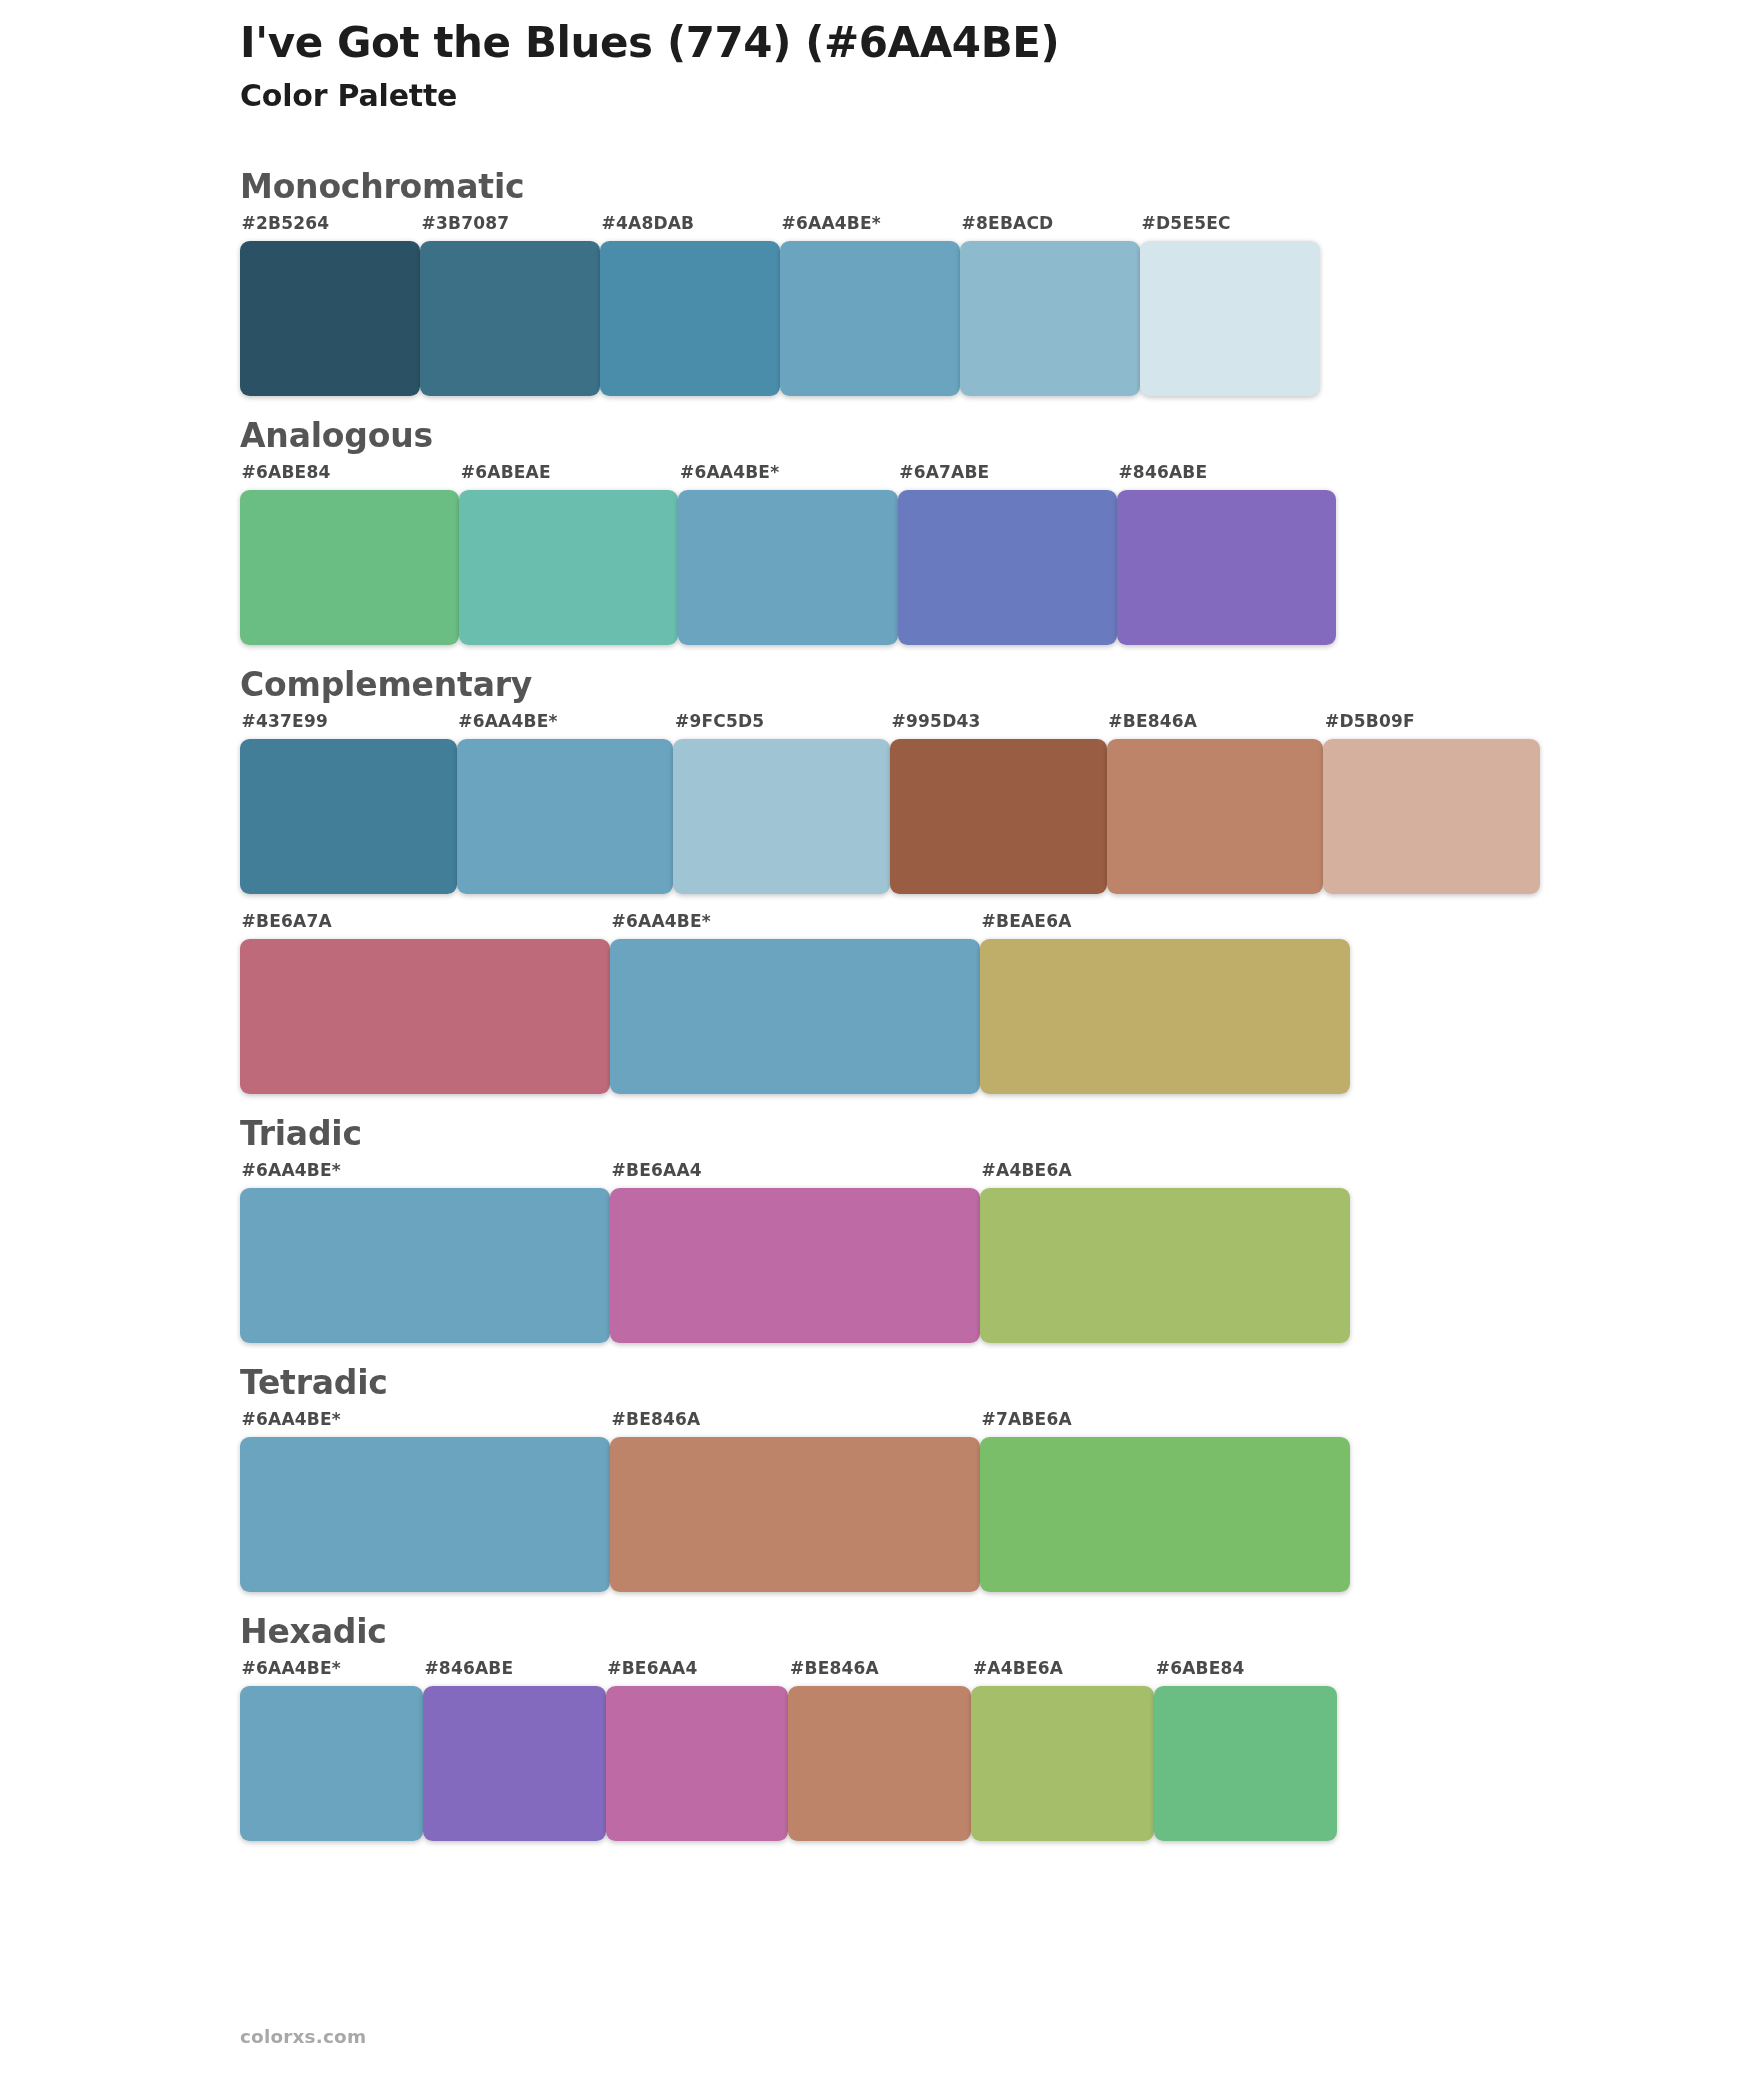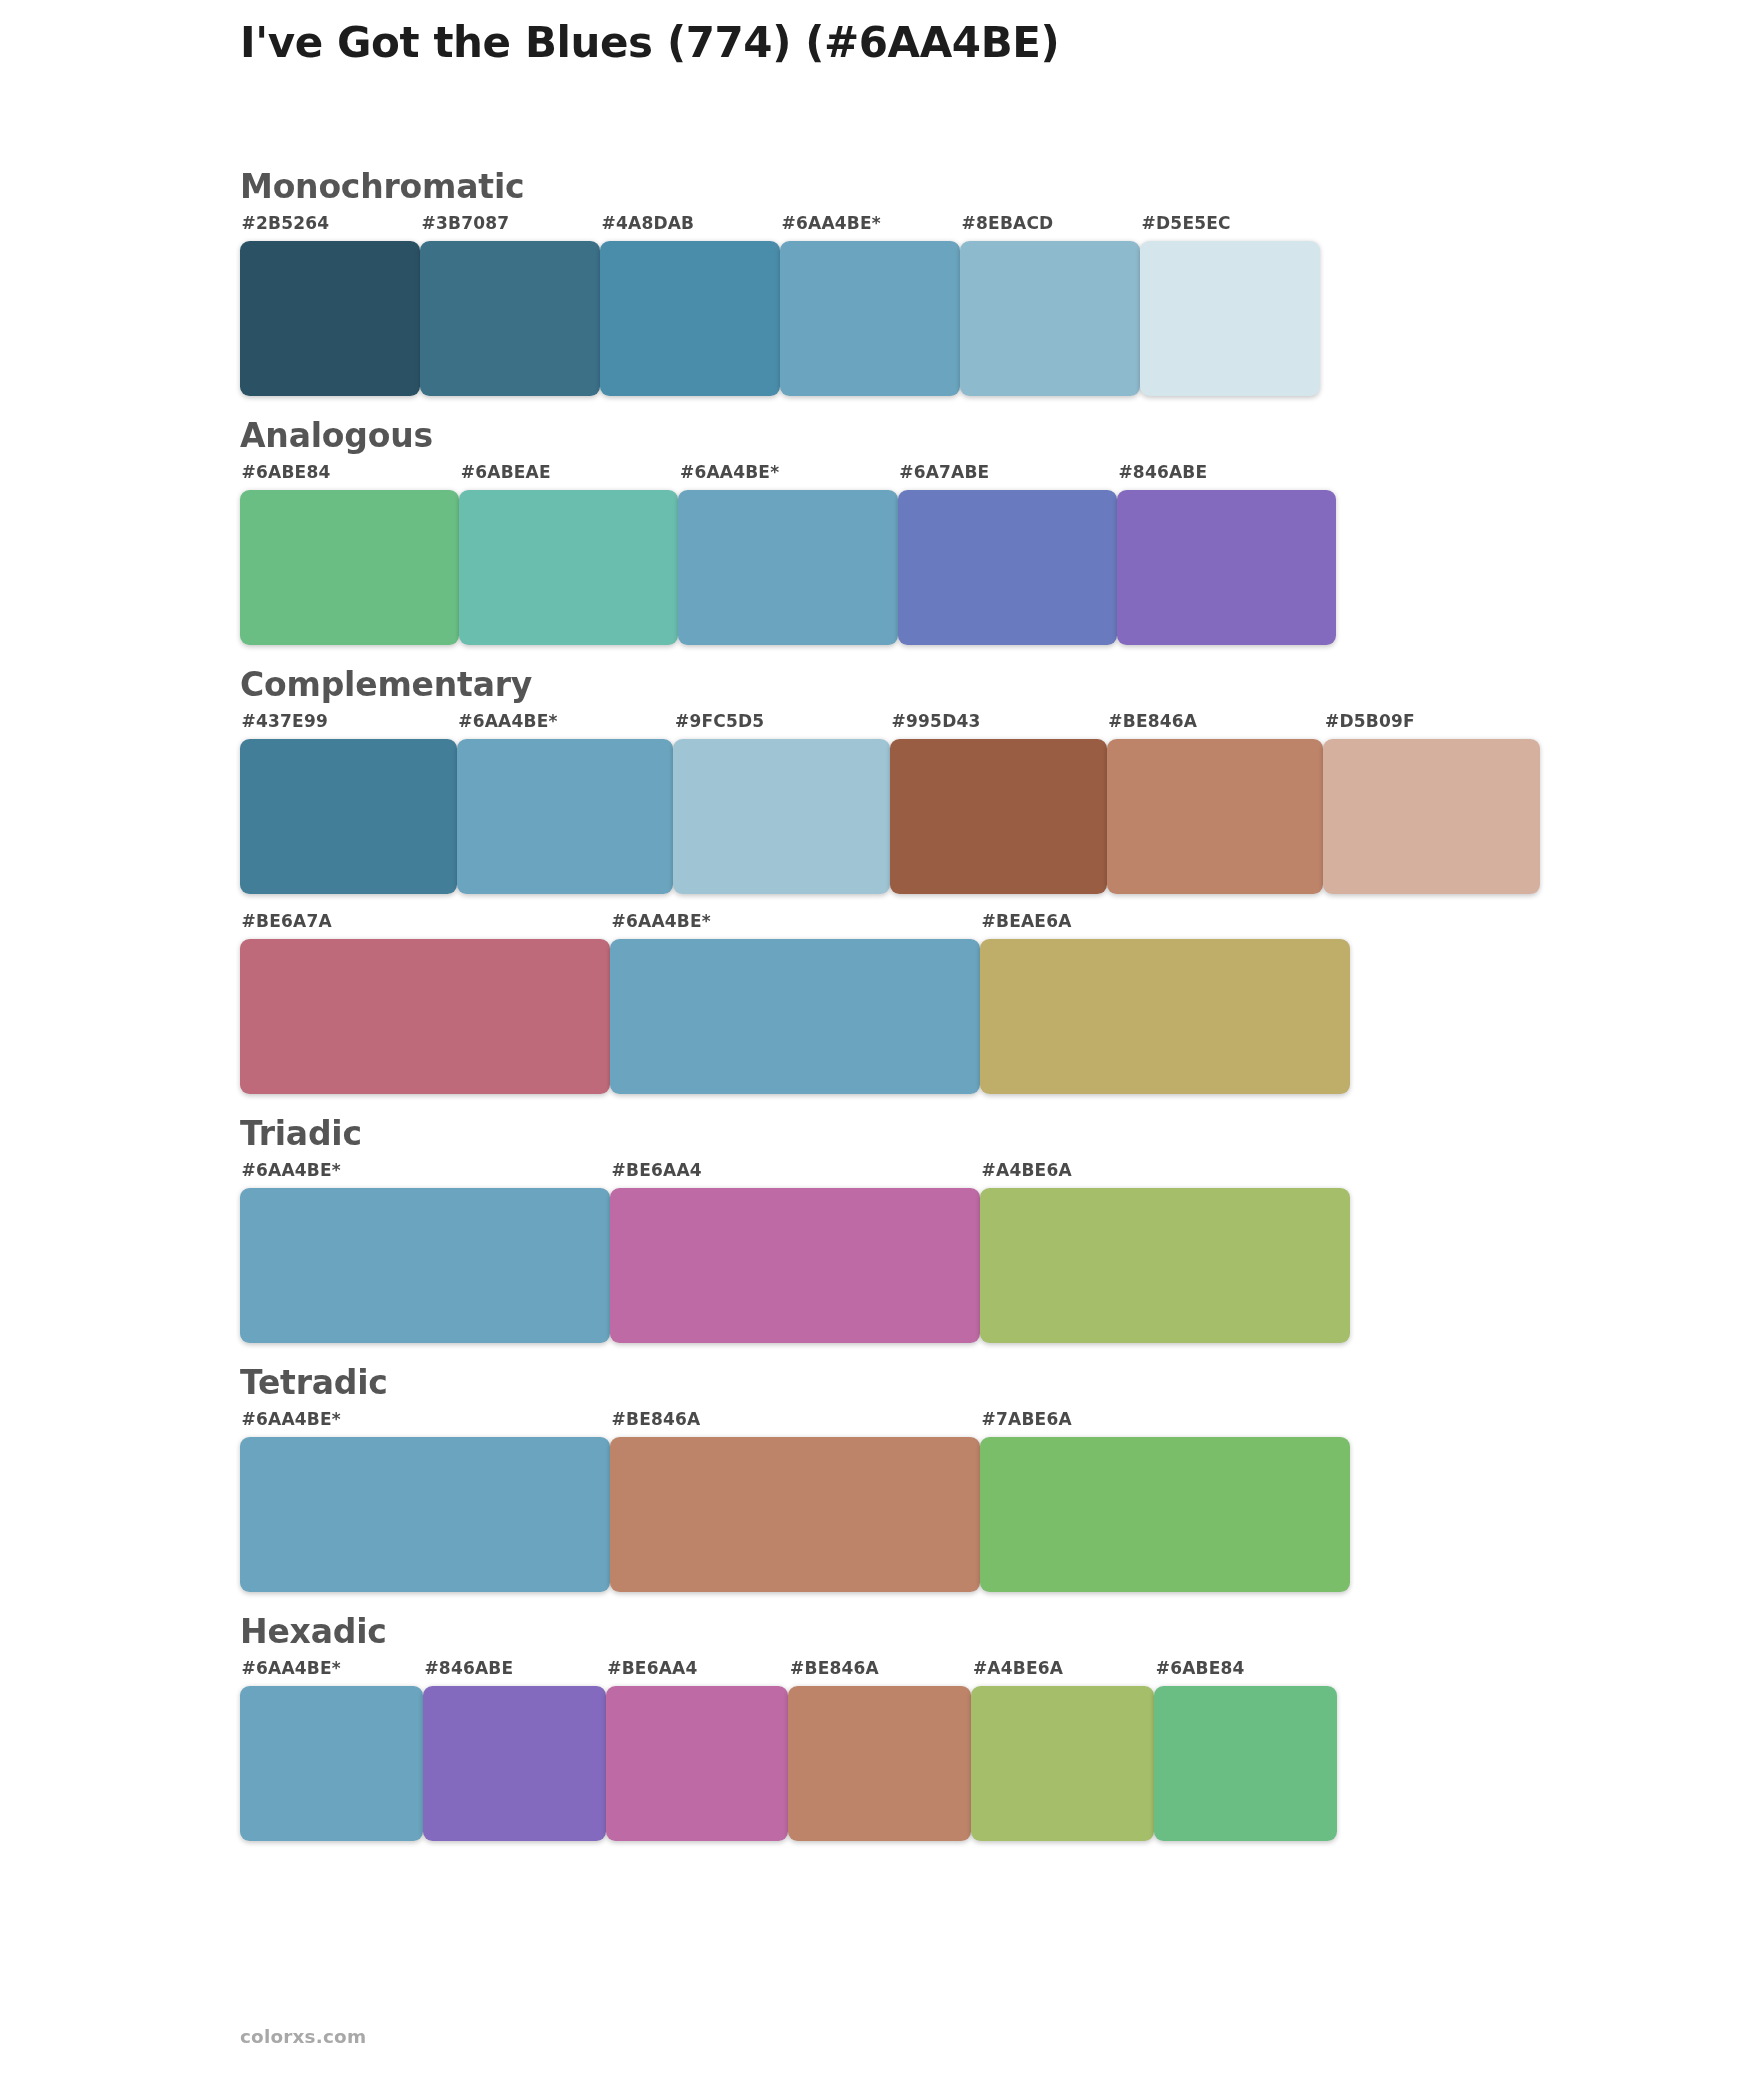--- a/index.html
+++ b/index.html
@@ -109,20 +109,21 @@
     letter-spacing: 0.2px;
   }
 </style>
 </head>
 <body>
 
 <div class="page">
 
   <div class="header">
     <h1 class="title">I've Got the Blues (774) (#6AA4BE)</h1>
+    <h2 class="subtitle">Color Palette</h2>
   </div>
 
   <div class="sections" id="sections-root">
       <div class="section">
         <div class="section-heading">Monochromatic</div>
         <div class="swatch-row" style="width: 1080px;">
           <div class="swatch">
             <div class="swatch-label">#2B5264</div>
             <div class="swatch-chip" style="background: rgb(43, 82, 100); height: 155px;"></div>
           </div>

